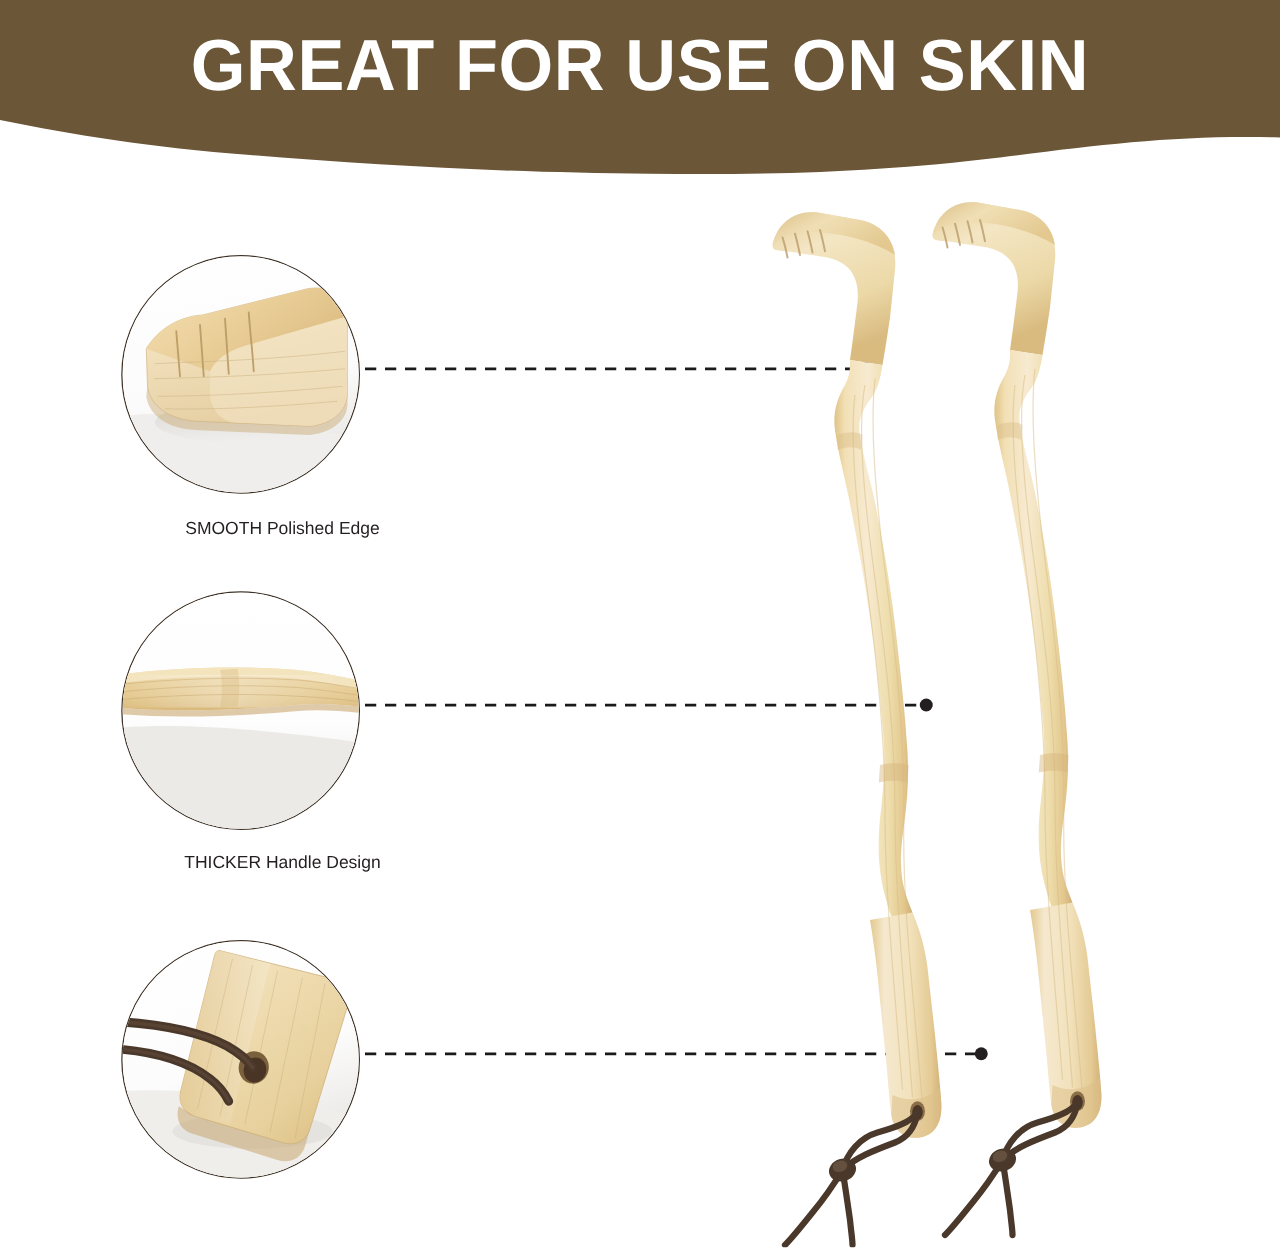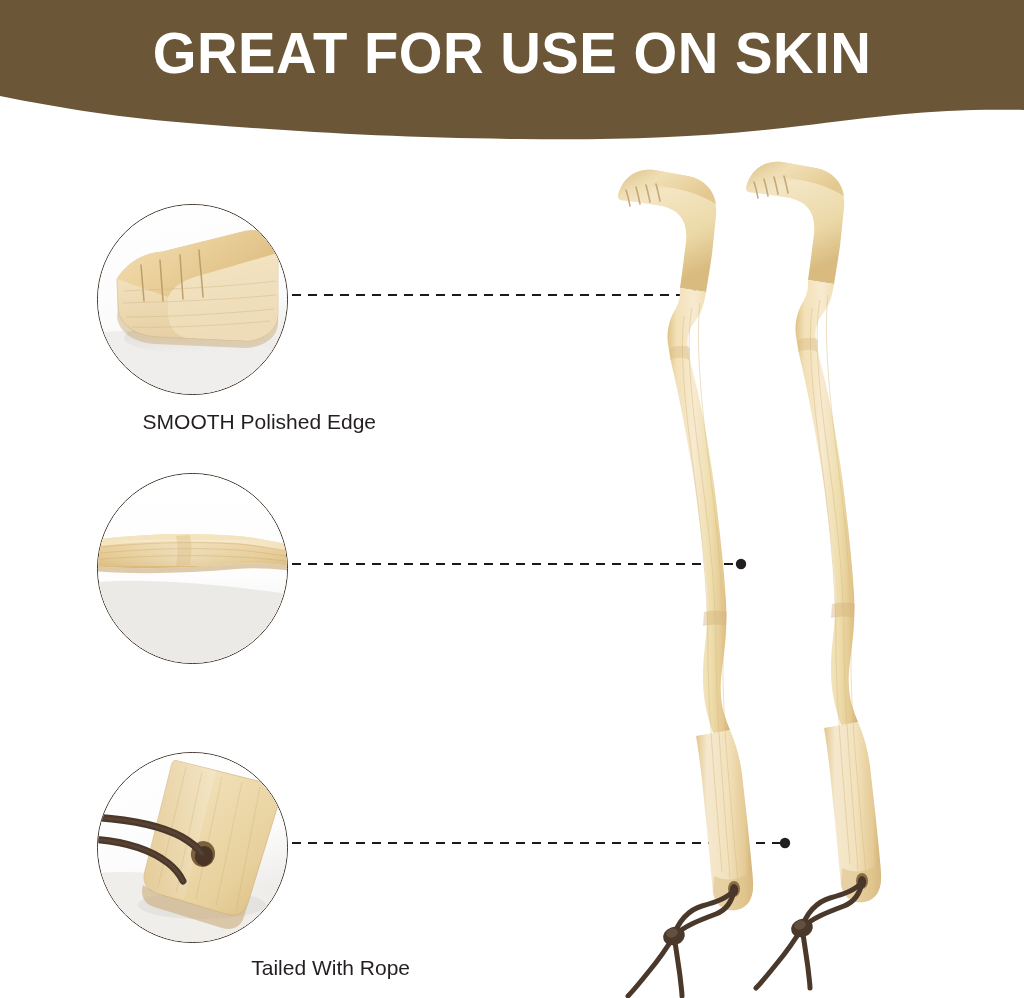--- a/index.html
+++ b/index.html
@@ -62,23 +62,23 @@
   .callout-circle svg {
     display: block;
     position: absolute;
     left: 0;
     top: 0;
   }
   .callout-label {
     position: absolute;
     left: -22px;
     width: 300px;
-    text-align: right;
+    text-align: center;
     color: #231f20;
-    font-size: 21px;
+    font-size: 14px;
     line-height: 26px;
     white-space: nowrap;
   }
   #callout-1 { top: 204px; }
   #callout-1 .callout-label { top: 205px; left: -21px; }
   #callout-2 { top: 473px; }
   #callout-2 .callout-label { top: 203px; left: -21px; }
   #callout-3 { top: 752px; }
   #callout-3 .callout-label { top: 203px; left: 13px; }
 
@@ -201,20 +201,21 @@
       <g stroke="#c7a870" stroke-width="0.7" fill="none" opacity="0.55">
         <path d="M-6,74 C40,69 92,67 140,70 C162,72 178,75 197,78"></path>
         <path d="M-6,80 C40,75 92,73 140,76 C162,78 178,81 197,83"></path>
         <path d="M-6,86 C40,82 92,80 140,83 C162,84 178,86 197,88"></path>
       </g>
       <path d="M78,62 C80,70 80,82 78,92 L92,91 C94,80 94,70 92,61 Z" fill="#d8b87b" opacity="0.35"></path>
       <path d="M-6,92 C40,96 92,94 138,90 C158,88 178,90 197,92
                L197,97 C178,95 158,93 138,95 C92,99 40,101 -6,97 Z" fill="#c9a96f" opacity="0.6"></path>
     </svg>
   </div>
+  <div class="callout-label">THICKER Handle Design</div>
 </div>
 
 <div class="callout" id="callout-3">
   <div class="callout-circle">
     <svg width="191" height="191" viewBox="0 0 191 191">
       <defs>
         <linearGradient id="c3bg" x1="0" y1="0" x2="0.3" y2="1">
           <stop offset="0%" stop-color="#ffffff"></stop>
           <stop offset="60%" stop-color="#fcfcfc"></stop>
           <stop offset="100%" stop-color="#e9e7e4"></stop>
@@ -248,21 +249,20 @@
       <path d="M58,140 L128,161 C138,164 147,160 150,150 L146,164
                C143,174 134,178 124,175 L56,154 C46,151 42,142 45,132 Z" fill="#c8a771" opacity="0.55"></path>
       <ellipse cx="105" cy="101" rx="12" ry="13" fill="#7a603c" transform="rotate(14 105 101)"></ellipse>
       <ellipse cx="106" cy="103" rx="9" ry="10" fill="#4a3425" transform="rotate(14 106 103)"></ellipse>
       <path d="M-8,64 C28,66 62,72 84,84 C96,91 101,96 104,101" fill="none" stroke="#4a382b" stroke-width="7.5" stroke-linecap="round"></path>
       <path d="M-8,64 C28,66 62,72 84,84 C96,91 101,96 104,101" fill="none" stroke="#5e4737" stroke-width="3" stroke-linecap="round" opacity="0.75"></path>
       <path d="M-8,86 C24,88 52,96 70,110 C78,116 82,122 85,128" fill="none" stroke="#4a382b" stroke-width="7" stroke-linecap="round"></path>
       <path d="M-8,86 C24,88 52,96 70,110 C78,116 82,122 85,128" fill="none" stroke="#5e4737" stroke-width="2.6" stroke-linecap="round" opacity="0.7"></path>
     </svg>
   </div>
-  <div class="callout-label">Tailed With Rope</div>
 </div>
 
 <div class="leader" id="leader-1">
   <svg width="408" height="14" viewBox="0 0 408 14">
     <line x1="0" y1="7" x2="396" y2="7" stroke="#1a1a1a" stroke-width="2.2" stroke-dasharray="9 7"></line>
     <circle cx="401" cy="7" r="5.2" fill="#231f20"></circle>
   </svg>
 </div>
 <div class="leader" id="leader-2">
   <svg width="456" height="14" viewBox="0 0 456 14">

